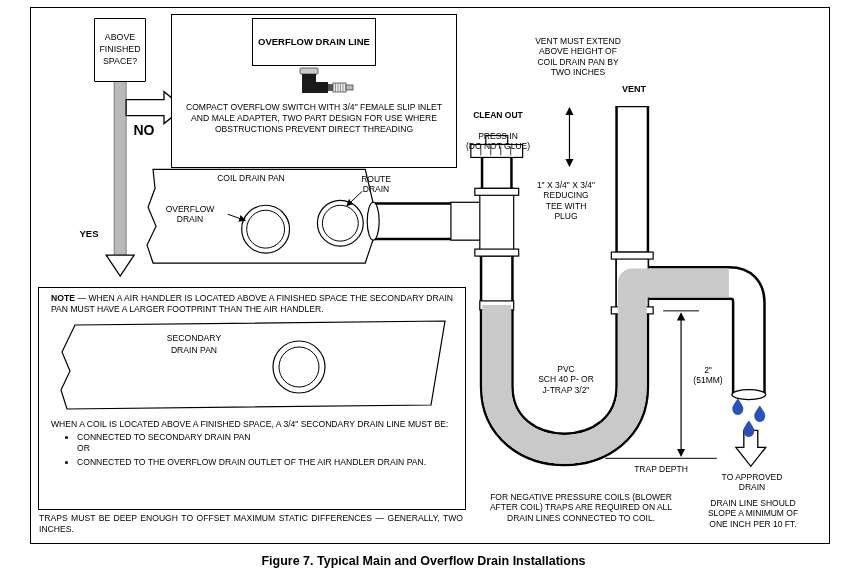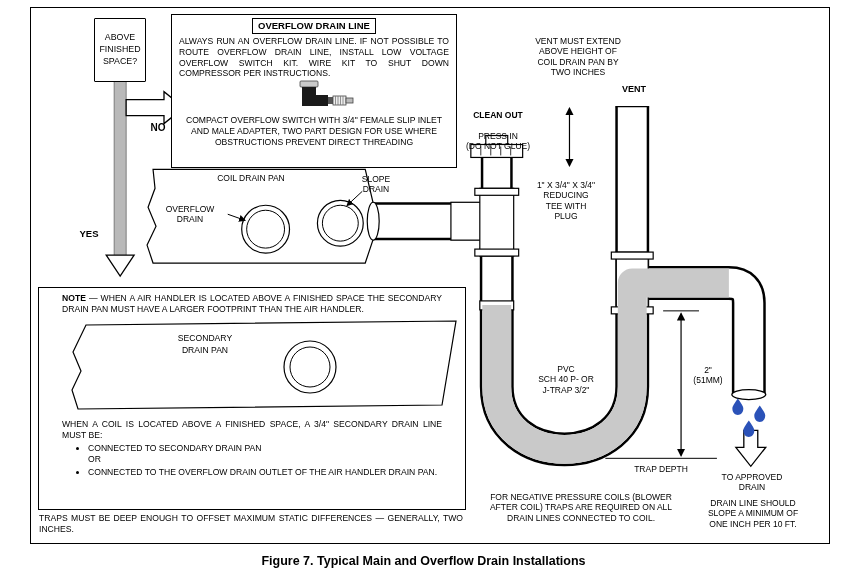--- a/index.html
+++ b/index.html
@@ -5,25 +5,25 @@
 *{margin:0;padding:0;box-sizing:border-box}
 body{background:#fff;font-family:"Liberation Sans","DejaVu Sans",sans-serif;color:#000}
 .page{position:relative;width:847px;height:581px;background:#fff;overflow:hidden}
 .frame{position:absolute;left:30px;top:7px;width:800px;height:537px;border:1.5px solid #000;background:#fff}
 .art{position:absolute;left:0;top:0;width:100%;height:100%}
 .lbl{position:absolute;font-size:8.5px;line-height:1.22;text-align:center;white-space:pre-line}
 .bold{font-weight:700}
 .decision{position:absolute;left:63px;top:10px;width:52px;height:64px;border:1.4px solid #000;border-radius:1px;
   display:flex;align-items:center;justify-content:center;font-size:8.8px;line-height:1.35;text-align:center;white-space:pre-line;background:#fff}
 .obox{position:absolute;left:140px;top:6px;width:286px;height:154px;border:1.4px solid #000;background:#fff;display:flex;flex-direction:column}
-.otitle{margin:3px auto 0;border:1px solid #000;padding:0 5px;font-size:9.5px;font-weight:700;line-height:1.5}
+.otitle{margin:3px auto 0;border:1px solid #000;padding:16px 5px;font-size:9.5px;font-weight:700;line-height:1.5}
 .obody{margin:2px 7px 0;font-size:8.6px;line-height:1.25;text-align:justify}
 .ofig{display:block;margin:1px auto}
 .ocap{margin:0 6px;font-size:8.6px;line-height:1.25;text-align:center}
-.nbox{position:absolute;left:7px;top:279px;width:428px;height:223px;border:1.4px solid #000;background:#fff;padding:5px 23px}
+.nbox{position:absolute;left:7px;top:279px;width:428px;height:223px;border:1.4px solid #000;background:#fff;padding:5px 12px}
 .nbox p{font-size:8.6px;line-height:1.25;text-align:justify}
 .whenp{margin-top:4px}
 .panfig{position:relative;height:98px;margin-top:3px}
 .plabel{position:absolute;left:100px;top:16px;width:86px;font-size:8.6px;line-height:1.3;text-align:center;white-space:pre-line}
 .blist{list-style:disc;margin:2px 0 0 16px;padding-left:10px}
 .blist li{font-size:8.6px;line-height:1.3}
 .orow{margin-left:26px;font-size:8.6px;line-height:1.3}
 .trapsnote{position:absolute;left:8px;top:505px;width:424px;font-size:8.6px;line-height:1.3;text-align:justify}
 .caption{position:absolute;left:0;top:554px;width:100%;text-align:center;font-size:12.5px;font-weight:700}
 </style>
@@ -106,45 +106,44 @@
           <path d="M0,-7 C3,-2.5 5.5,0.5 5.5,3 C5.5,7 3,9.5 0,9.5 C-3,9.5 -5.5,7 -5.5,3 C-5.5,0.5 -3,-2.5 0,-7 Z" transform="translate(709,399)" fill="#2b52b8"></path>
           <path d="M0,-7 C3,-2.5 5.5,0.5 5.5,3 C5.5,7 3,9.5 0,9.5 C-3,9.5 -5.5,7 -5.5,3 C-5.5,0.5 -3,-2.5 0,-7 Z" transform="translate(731,406)" fill="#2b52b8"></path>
           <path d="M0,-7 C3,-2.5 5.5,0.5 5.5,3 C5.5,7 3,9.5 0,9.5 C-3,9.5 -5.5,7 -5.5,3 C-5.5,0.5 -3,-2.5 0,-7 Z" transform="translate(720,421)" fill="#2b52b8"></path>
         </g>
       </g>
     </svg>
 
     <div class="decision">ABOVE
 FINISHED
 SPACE?</div>
-    <div class="lbl bold" style="left:110px;top:114px;width:34px;font-size:10px">NO</div>
+    <div class="lbl bold" style="left:96px;top:114px;width:34px;font-size:14px">NO</div>
     <div class="lbl bold" style="left:40px;top:220px;width:36px;font-size:9.5px">YES</div>
 
     <div class="obox">
       <div class="otitle">OVERFLOW DRAIN LINE</div>
-      <div class="obody">ALWAYS RUN AN OVERFLOW DRAIN LINE. IF NOT POSSIBLE TO ROUTE OVERFLOW DRAIN LINE, INSTALL LOW VOLTAGE OVERFLOW SWITCH KIT. WIRE KIT TO SHUT DOWN COMPRESSOR PER INSTRUCTIONS.</div>
       <svg class="ofig" width="96" height="34" viewBox="0 0 96 34">
         <rect x="34" y="1" width="18" height="6" rx="1" fill="#c9c9c9" stroke="#444" stroke-width="0.8"></rect>
         <rect x="36" y="7" width="14" height="14" fill="#1a1a1a"></rect>
         <rect x="36" y="15" width="26" height="11" fill="#1a1a1a"></rect>
         <rect x="62" y="17" width="5" height="7" fill="#555"></rect>
         <rect x="67" y="16" width="13" height="9" fill="#eee" stroke="#444" stroke-width="0.8"></rect>
         <g stroke="#777" stroke-width="0.8">
           <line x1="69.5" y1="16" x2="69.5" y2="25"></line>
             <line x1="72" y1="16" x2="72" y2="25"></line>
           <line x1="74.5" y1="16" x2="74.5" y2="25"></line>
             <line x1="77" y1="16" x2="77" y2="25"></line>
         </g>
         <rect x="80" y="18" width="7" height="5" fill="#bbb" stroke="#444" stroke-width="0.8"></rect>
       </svg>
       <div class="ocap">COMPACT OVERFLOW SWITCH WITH 3/4" FEMALE SLIP INLET AND MALE ADAPTER, TWO PART DESIGN FOR USE WHERE OBSTRUCTIONS PREVENT DIRECT THREADING</div>
     </div>
 
     <div class="lbl" style="left:158px;top:165px;width:124px">COIL DRAIN PAN</div>
-    <div class="lbl" style="left:316px;top:166px;width:58px">SLOPE
+    <div class="lbl" style="left:316px;top:166px;width:58px">ROUTE
 DRAIN</div>
     <div class="lbl" style="left:123px;top:196px;width:72px">OVERFLOW
 DRAIN</div>
 
     <div class="nbox">
       <p><b>NOTE</b><span> — WHEN A AIR HANDLER IS LOCATED ABOVE A FINISHED SPACE THE SECONDARY DRAIN PAN MUST HAVE A LARGER FOOTPRINT THAN THE AIR HANDLER.</span></p>
       <div class="panfig">
         <svg width="412" height="98" viewBox="0 0 412 98">
           <path d="M24,8 L394,4 L380,88 L16,92 L10,73 L19,54 L11,35 Z" fill="#fff" stroke="#000" stroke-width="1.2"></path>
           <circle cx="248" cy="50" r="26" fill="#fff" stroke="#000" stroke-width="1.2"></circle>

